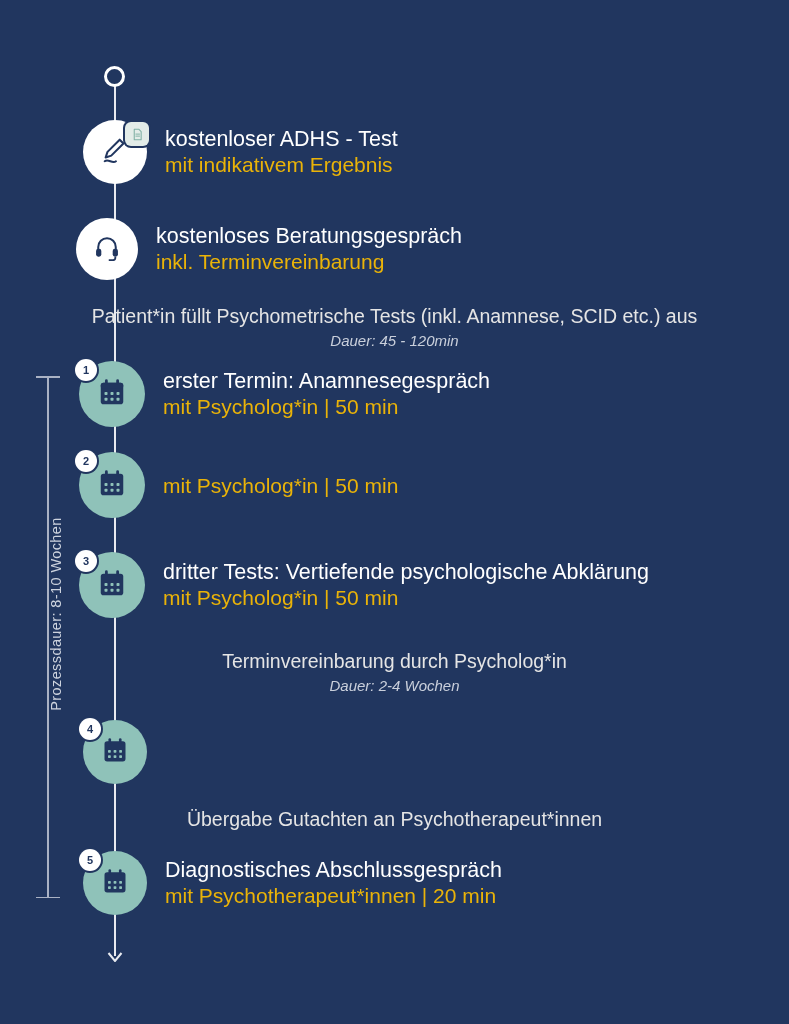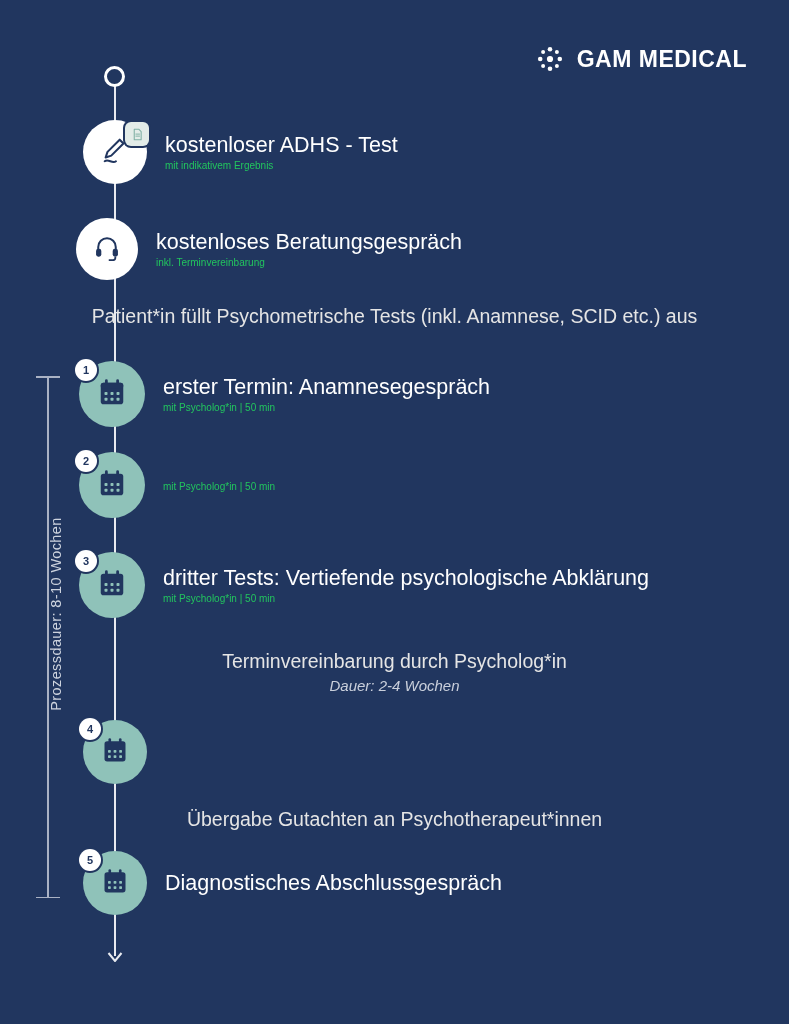--- a/index.html
+++ b/index.html
@@ -101,22 +101,22 @@
 
   .node-text { margin-left: 18px; }
   .node-title {
     color: #ffffff;
     font-size: 21.5px;
     line-height: 1.15;
     white-space: nowrap;
     text-align: right;
   }
   .node-sub {
-    color: #22c55e;
-    font-size: 10px;
+    color: #eab308;
+    font-size: 21px;
     margin-top: 2px;
     white-space: nowrap;
   }
 
   
   .badge {
     position: absolute;
     top: -2px; left: -4px;
     width: 22px; height: 22px;
     border-radius: 50%;
@@ -156,38 +156,20 @@
     font-style: italic;
     margin-top: 4px;
     white-space: nowrap;
   }
 </style>
 </head>
 <body>
 
 <div class="page">
 
-  <div class="brand">
-    <span class="brand-mark">
-      <svg viewBox="0 0 30 30" width="30" height="30" aria-hidden="true">
-        <g fill="#ffffff">
-          <circle cx="15" cy="15" r="3.1"></circle>
-          <circle cx="15" cy="5.2" r="2.3"></circle>
-          <circle cx="15" cy="24.8" r="2.3"></circle>
-          <circle cx="5.2" cy="15" r="2.3"></circle>
-          <circle cx="24.8" cy="15" r="2.3"></circle>
-          <circle cx="8.1" cy="8.1" r="2.0"></circle>
-          <circle cx="21.9" cy="8.1" r="2.0"></circle>
-          <circle cx="8.1" cy="21.9" r="2.0"></circle>
-          <circle cx="21.9" cy="21.9" r="2.0"></circle>
-        </g>
-      </svg>
-    </span>
-    <span class="brand-name">GAM MEDICAL</span>
-  </div>
 
   <div class="spine"></div>
   <div class="spine-top-dot"></div>
   <div class="spine-arrow">
     <svg viewBox="0 0 20 24" width="20" height="24" aria-hidden="true">
       <path d="M10 0 L10 18" stroke="#e8eaf0" stroke-width="2" fill="none"></path>
       <path d="M3.5 15 L10 23 L16.5 15" stroke="#e8eaf0" stroke-width="2" fill="none"></path>
     </svg>
   </div>
 
@@ -231,20 +213,21 @@
       </span>
     </div>
     <div class="node-text">
       <div class="node-title">kostenloses Beratungsgespräch</div>
       <div class="node-sub">inkl. Terminvereinbarung</div>
     </div>
   </div>
 
   <div class="plain" style="top:305px;">
     <div class="plain-title">Patient*in füllt Psychometrische Tests (inkl. Anamnese, SCID etc.) aus</div>
+    <div class="plain-sub">Dauer: 45 - 120min</div>
   </div>
 
   <div class="node" style="left:79px; top:361px;">
     <div class="bubble teal" style="width:66px;height:66px;">
       <span class="badge">1</span>
       <span>
         <svg viewBox="0 0 32 32" width="30" height="30" aria-hidden="true">
           <rect x="4" y="6" width="24" height="23" rx="3" fill="#21365f"></rect>
           <rect x="4" y="6" width="24" height="6.5" rx="3" fill="#21365f"></rect>
           <rect x="8.5" y="2.5" width="3" height="6" rx="1.5" fill="#21365f"></rect>
@@ -359,16 +342,17 @@
             <rect x="20.8" y="16" width="3.2" height="3.2" rx="0.8"></rect>
             <rect x="8" y="22" width="3.2" height="3.2" rx="0.8"></rect>
             <rect x="14.4" y="22" width="3.2" height="3.2" rx="0.8"></rect>
             <rect x="20.8" y="22" width="3.2" height="3.2" rx="0.8"></rect>
           </g>
         </svg>
       </span>
     </div>
     <div class="node-text">
       <div class="node-title">Diagnostisches Abschlussgespräch</div>
+      <div class="node-sub">mit Psychotherapeut*innen | 20 min</div>
     </div>
   </div>
 
 </div>
 
 </body></html>

